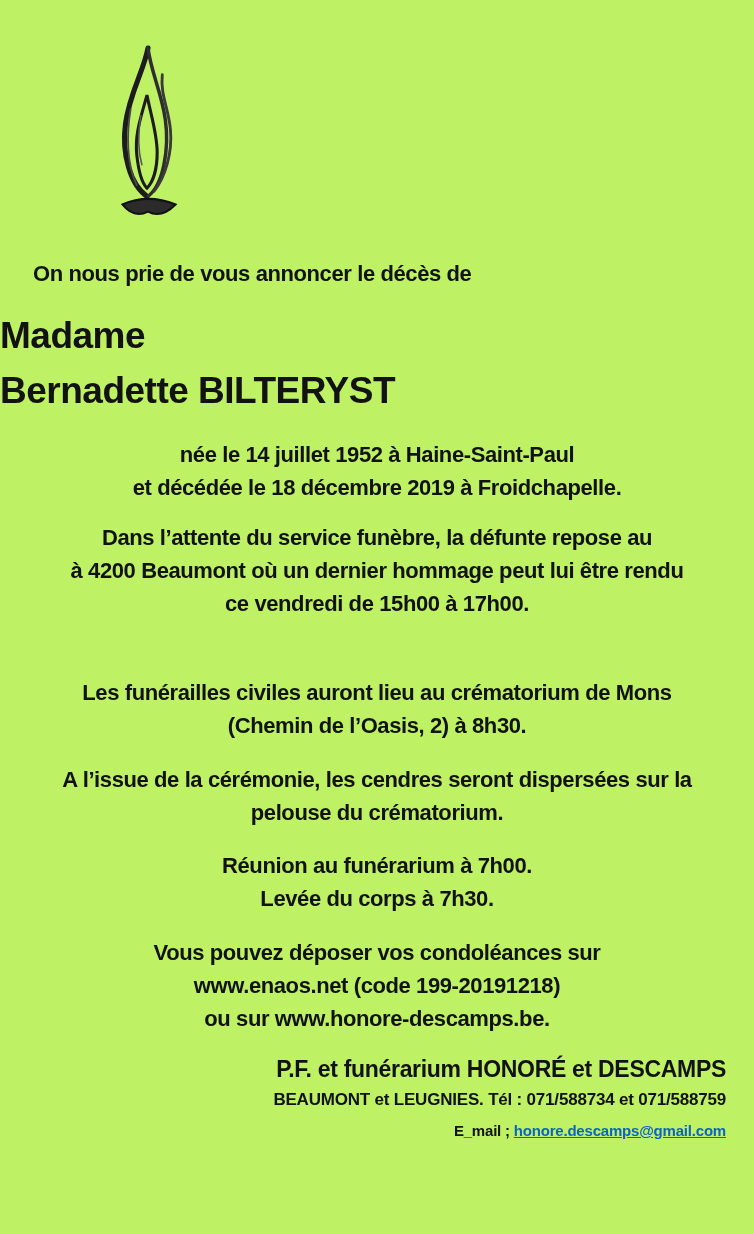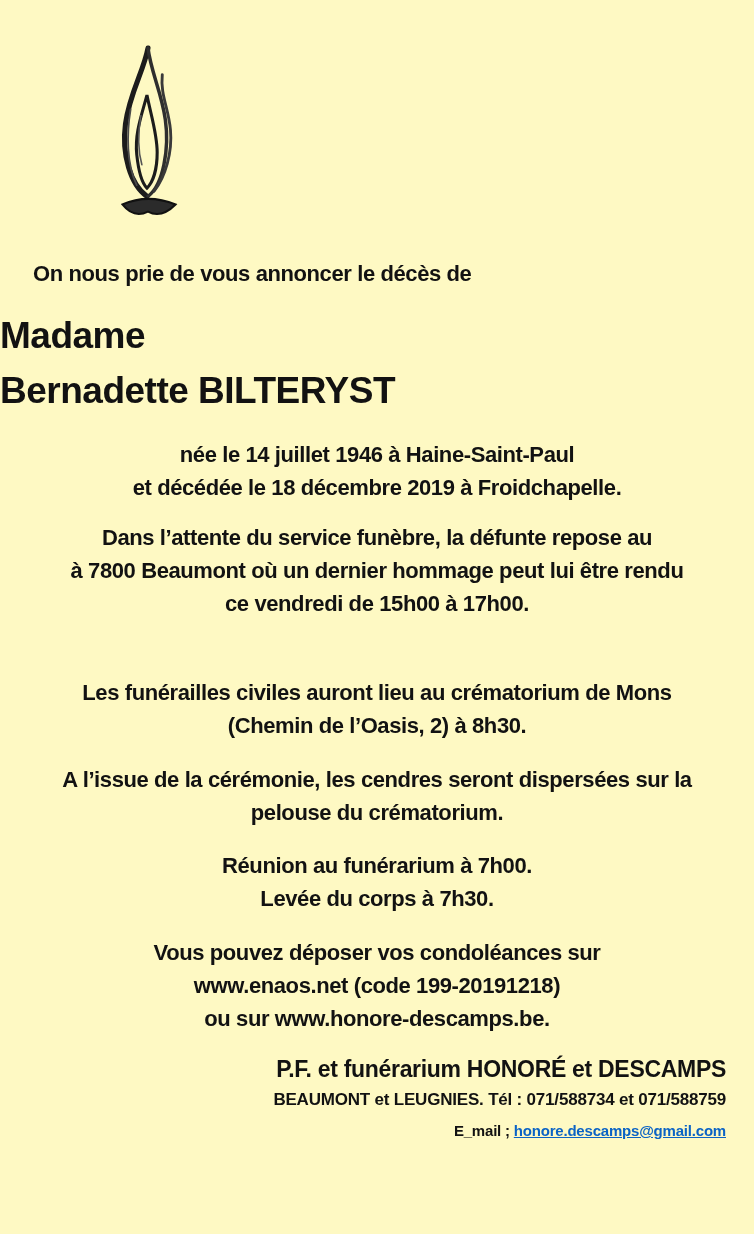--- a/index.html
+++ b/index.html
@@ -1,20 +1,20 @@
 <!DOCTYPE html>
 <html><head>
 <meta charset="utf-8">
 <style>
   html, body { margin: 0; padding: 0; background: #ffffff; }
   .page {
     position: relative;
     width: 754px;
     height: 1234px;
-    background: #fef9c3;
+    background: #bef264;
     font-family: "Liberation Sans", sans-serif;
     font-weight: bold;
     color: #121212;
     overflow: hidden;
   }
   .block { position: absolute; left: 0; right: 0; text-align: center; }
   .line { display: block; white-space: nowrap; line-height: 33px; }
 
   .flame { position: absolute; left: 116px; top: 44px; width: 66px; height: 184px; }
 
@@ -59,27 +59,27 @@
       <path d="M6 157 Q31 146 58 157 Q44 171 31 164 Q17 171 6 157 Z" fill="#2b2b2b" stroke="#111" stroke-width="2"></path>
     </g>
   </svg>
 
   <div class="intro">On nous prie de vous annoncer le décès de</div>
 
   <div class="title-line title1">Madame</div>
   <div class="title-line title2">Bernadette BILTERYST</div>
 
   <div class="block body-block dates">
-    <span class="line">née le 14 juillet 1946 à Haine-Saint-Paul</span>
+    <span class="line">née le 14 juillet 1952 à Haine-Saint-Paul</span>
     <span class="line">et décédée le 18 décembre 2019 à Froidchapelle.</span>
   </div>
 
   <div class="block body-block repose">
     <span class="line">Dans l’attente du service funèbre, la défunte repose au</span>
-    <span class="line">à 7800 Beaumont où un dernier hommage peut lui être rendu</span>
+    <span class="line">à 4200 Beaumont où un dernier hommage peut lui être rendu</span>
     <span class="line">ce vendredi de 15h00 à 17h00.</span>
   </div>
 
   <div class="block body-block funeral">
     <span class="line">Les funérailles civiles auront lieu au crématorium de Mons</span>
     <span class="line">(Chemin de l’Oasis, 2) à 8h30.</span>
   </div>
 
   <div class="block body-block ashes">
     <span class="line">A l’issue de la cérémonie, les cendres seront dispersées sur la</span>

